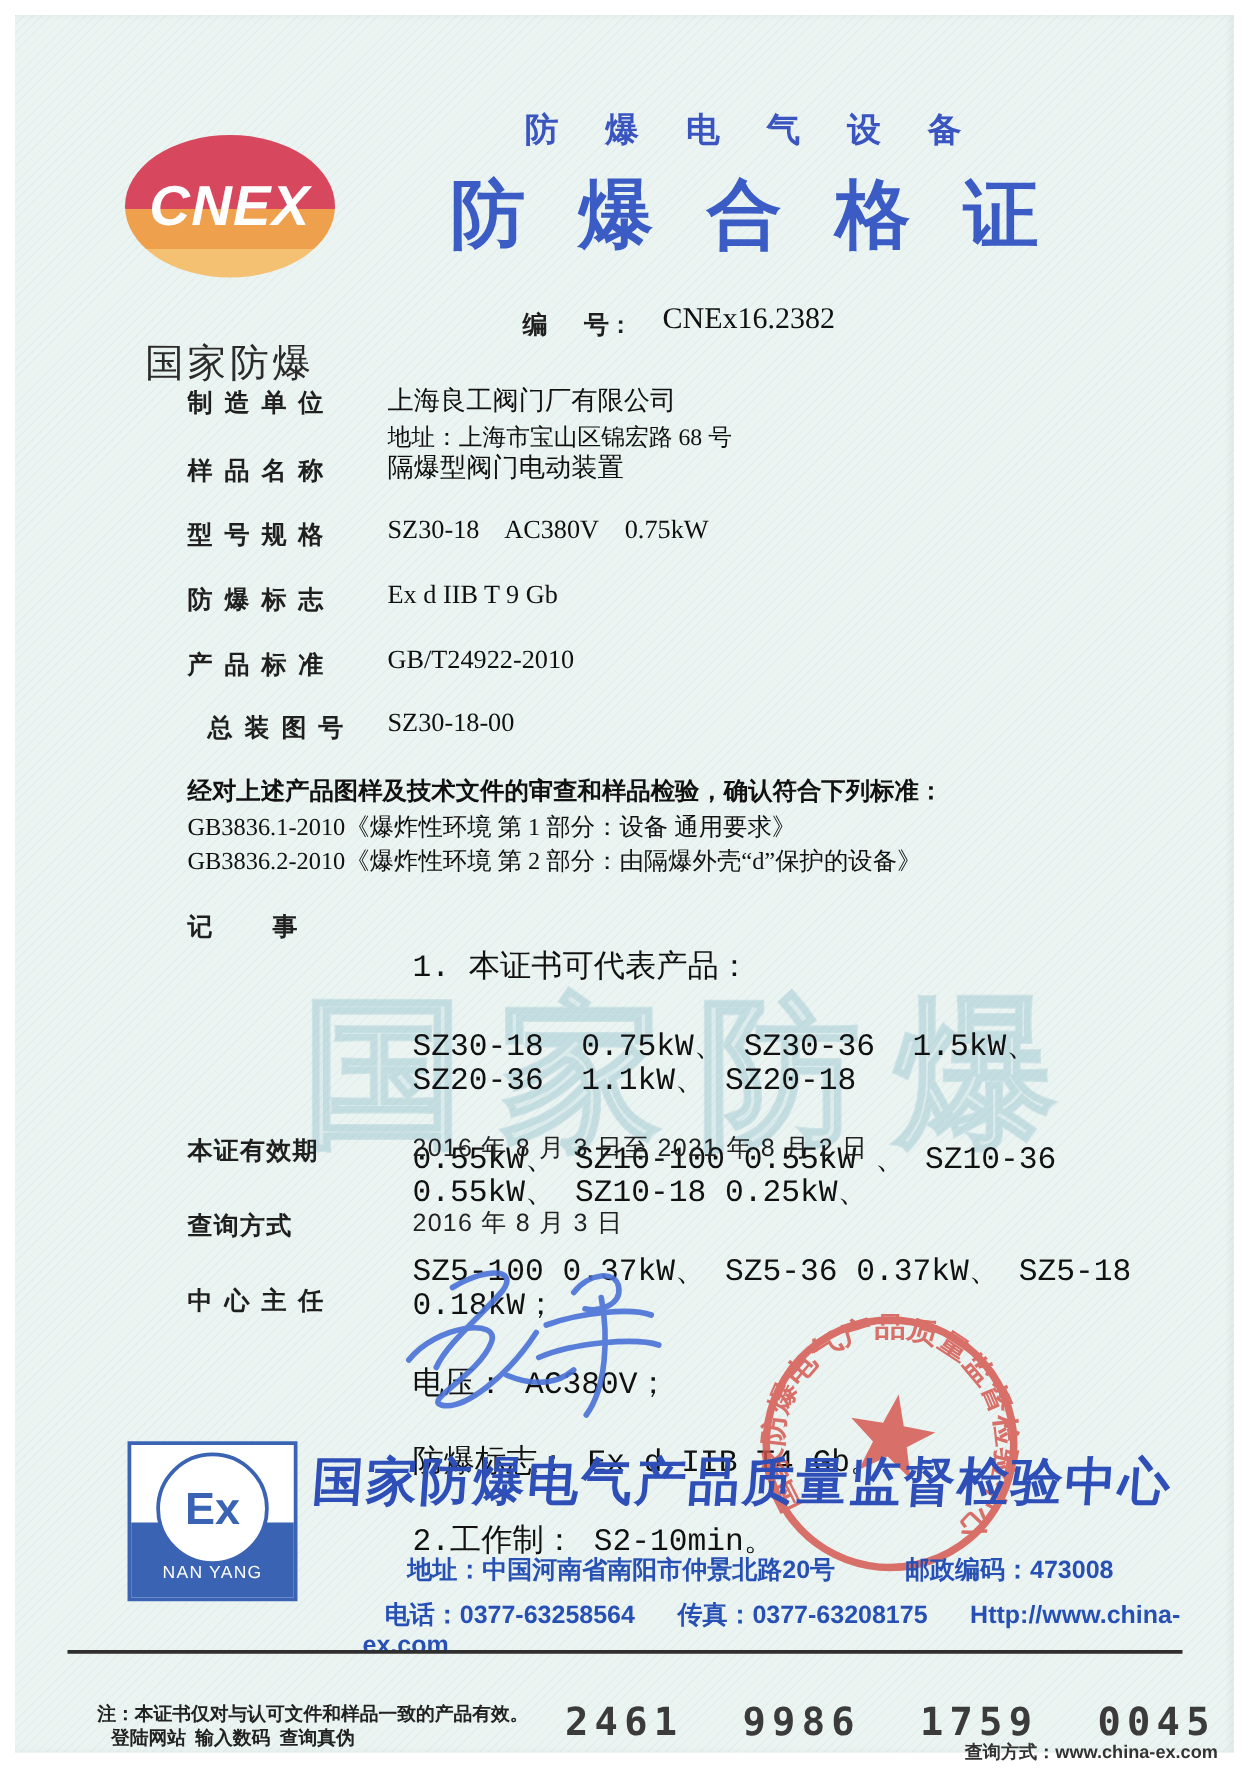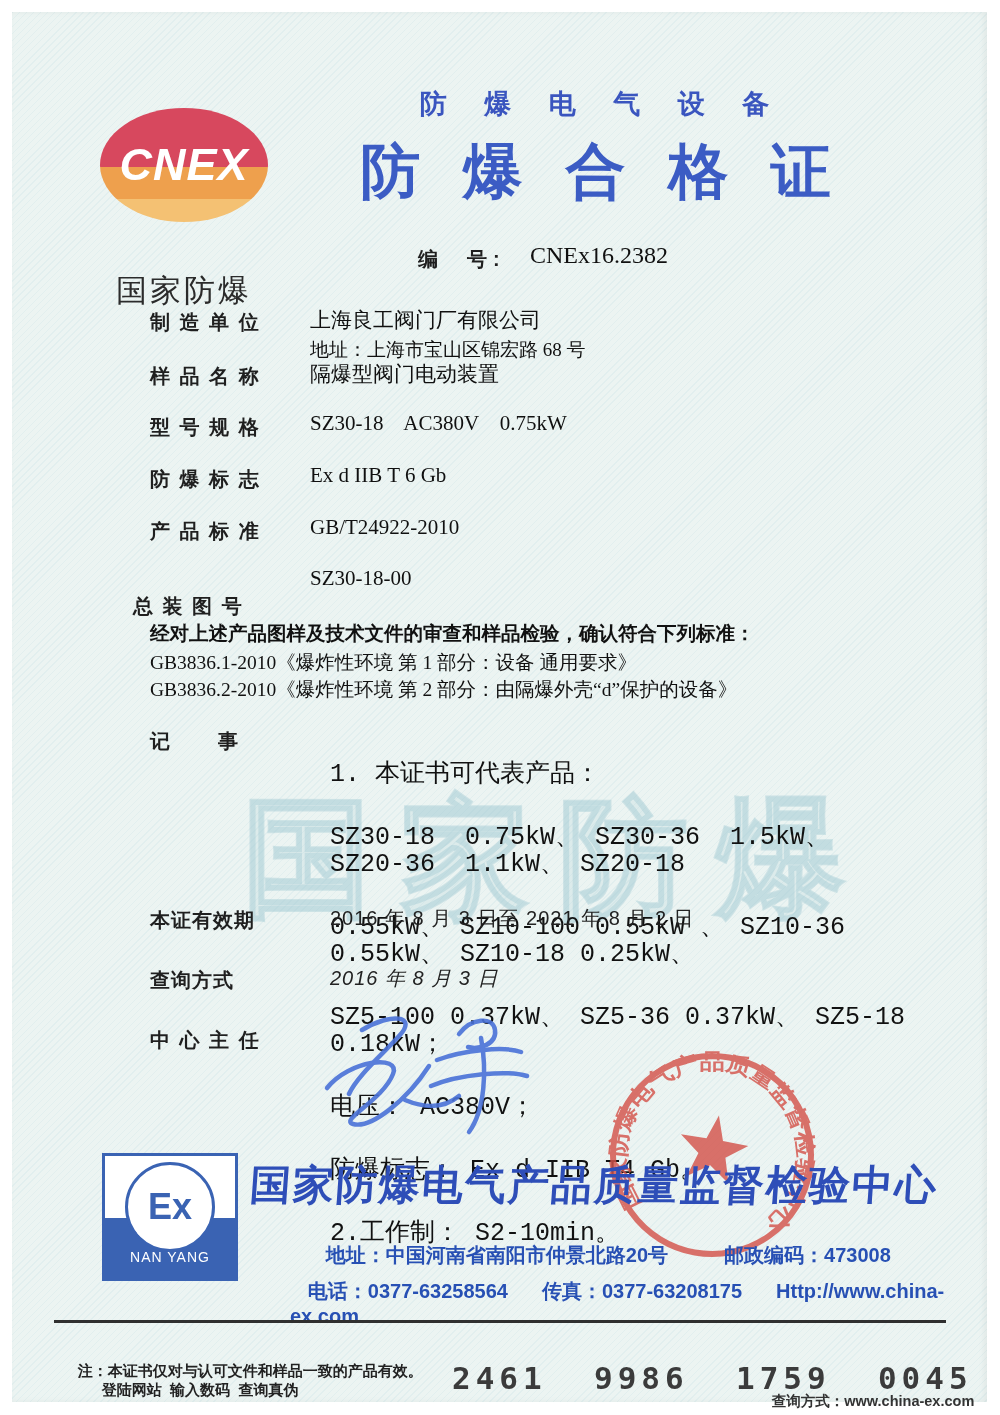--- a/index.html
+++ b/index.html
@@ -63,26 +63,26 @@
   <div class="abs val" style="left:298px;top:294px;">上海良工阀门厂有限公司</div>
   <div class="abs val" style="left:298px;top:325px;font-size:19px;">地址：上海市宝山区锦宏路 68 号</div>
 
   <div class="abs lbl" style="left:138px;top:351px;">样 品 名 称</div>
   <div class="abs val" style="left:298px;top:348px;">隔爆型阀门电动装置</div>
 
   <div class="abs lbl" style="left:138px;top:402px;">型 号 规 格</div>
   <div class="abs val" style="left:298px;top:399px;">SZ30-18    AC380V    0.75kW</div>
 
   <div class="abs lbl" style="left:138px;top:454px;">防 爆 标 志</div>
-  <div class="abs val" style="left:298px;top:451px;">Ex d IIB T 6 Gb</div>
+  <div class="abs val" style="left:298px;top:451px;">Ex d IIB T 9 Gb</div>
 
   <div class="abs lbl" style="left:138px;top:506px;">产 品 标 准</div>
   <div class="abs val" style="left:298px;top:503px;">GB/T24922-2010</div>
 
-  <div class="abs lbl" style="left:121px;top:557px;margin-top:24px;">总 装 图 号</div>
+  <div class="abs lbl" style="left:154px;top:557px;">总 装 图 号</div>
   <div class="abs val" style="left:298px;top:554px;">SZ30-18-00</div>
 
   <div class="abs std" style="left:138px;top:608px;width:740px;font-weight:bold;">经对上述产品图样及技术文件的审查和样品检验，确认符合下列标准：</div>
   <div class="abs std" style="left:138px;top:637px;width:740px;">GB3836.1-2010《爆炸性环境 第 1 部分：设备 通用要求》</div>
   <div class="abs std" style="left:138px;top:664px;width:740px;">GB3836.2-2010《爆炸性环境 第 2 部分：由隔爆外壳“d”保护的设备》</div>
 
   <div class="abs lbl" style="left:138px;top:716px;letter-spacing:14px;">记　事</div>
   <div class="abs" style="left:318px;top:713px;width:585px;">
     <div class="rem">1. 本证书可代表产品：</div>
     <div class="rem">SZ30-18  0.75kW、 SZ30-36  1.5kW、 SZ20-36  1.1kW、 SZ20-18</div>
@@ -90,21 +90,21 @@
     <div class="rem">SZ5-100 0.37kW、 SZ5-36 0.37kW、 SZ5-18 0.18kW；</div>
     <div class="rem">电压： AC380V；</div>
     <div class="rem">防爆标志： Ex d IIB T4 Gb。</div>
     <div class="rem">2.工作制： S2-10min。</div>
   </div>
 
   <div class="abs lbl" style="left:138px;top:895px;letter-spacing:1px;">本证有效期</div>
   <div class="abs valsans" style="left:318px;top:893px;">2016 年 8 月 3 日至 2021 年 8 月 2 日</div>
 
   <div class="abs lbl" style="left:138px;top:955px;letter-spacing:1px;">查询方式</div>
-  <div class="abs valsans" style="left:318px;top:953px;font-style:italic;">2016 年 8 月 3 日</div>
+  <div class="abs valsans" style="left:318px;top:953px;">2016 年 8 月 3 日</div>
 
   <div class="abs lbl" style="left:138px;top:1015px;">中 心 主 任</div>
 
   <svg class="abs" style="left:295px;top:996px;" width="240" height="135" viewBox="0 0 240 135">
     <g fill="none" stroke="#4a72d8" stroke-width="4.5" stroke-linecap="round" opacity="0.9">
       <path d="M 55,22 C 85,4 110,8 93,27 C 75,47 50,68 42,86"></path>
       <path d="M 20,80 C 42,52 94,46 86,66 C 76,92 32,112 46,116 C 64,121 100,92 122,58"></path>
       <path d="M 98,92 C 122,102 140,98 152,88"></path>
       <path d="M 152,26 C 164,10 186,8 188,22 C 190,36 172,42 161,39"></path>
       <path d="M 130,52 C 157,42 198,38 214,44"></path>
@@ -142,21 +142,21 @@
   </div>
 
   <div class="abs" style="left:278px;top:1248px;">
     <span class="blue">电话：</span><span class="blue">0377-63258564</span><span class="blue" style="margin-left:34px;">传真：</span><span class="blue">0377-63208175</span><span class="blue" style="margin-left:34px;">Http://www.china-ex.com</span>
   </div>
 
   <div class="abs divider" style="left:42px;top:1308px;width:892px;"></div>
 
   <div class="abs" style="left:48px;top:1332px;">
     <span class="note">注：本证书仅对与认可文件和样品一致的产品有效。</span>
-    <span class="note" style="margin-left:24px;">登陆网站  输入数码  查询真伪</span>
+    <span class="note" style="margin-left:11px;font-family:Liberation Serif, serif;">登陆网站  输入数码  查询真伪</span>
   </div>
 
   <div class="abs code" style="left:440px;top:1348px;">2461  9986  1759  0045</div>
 
   <div class="abs" style="left:742px;top:1362px;">
     <span class="query">查询方式：</span><span class="query">www.china-ex.com</span>
   </div>
 
  </div>
 </div>

